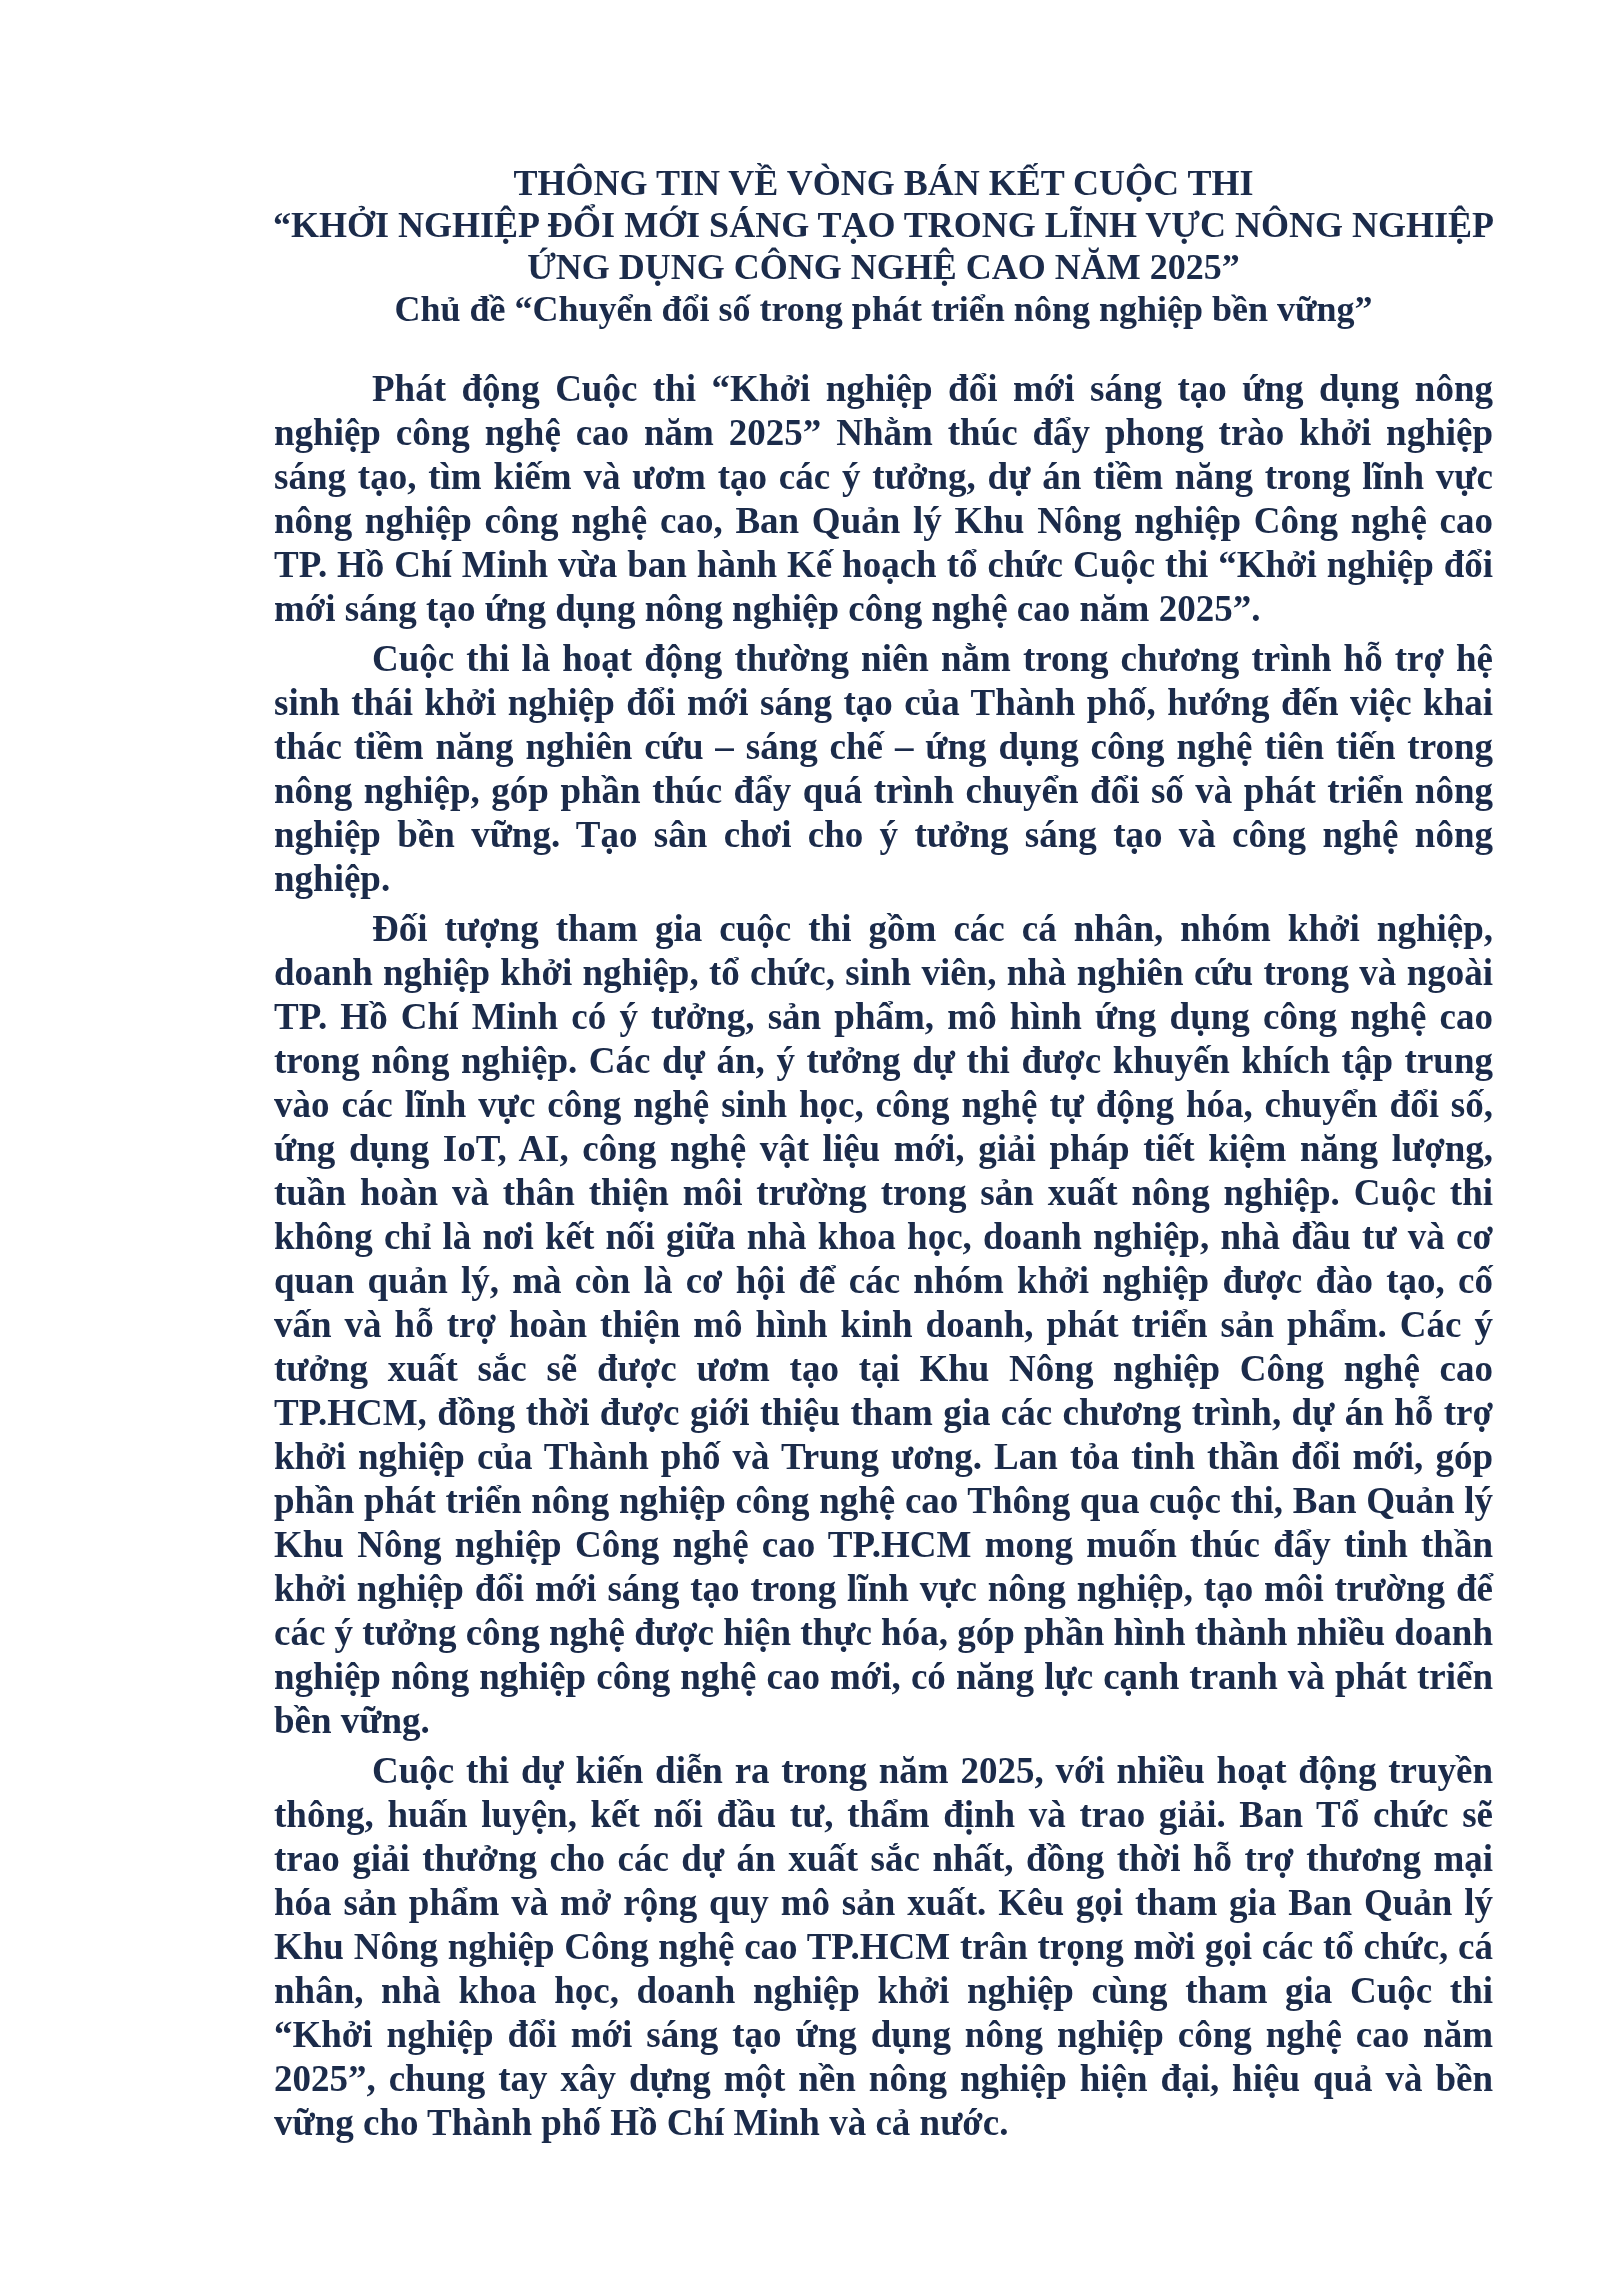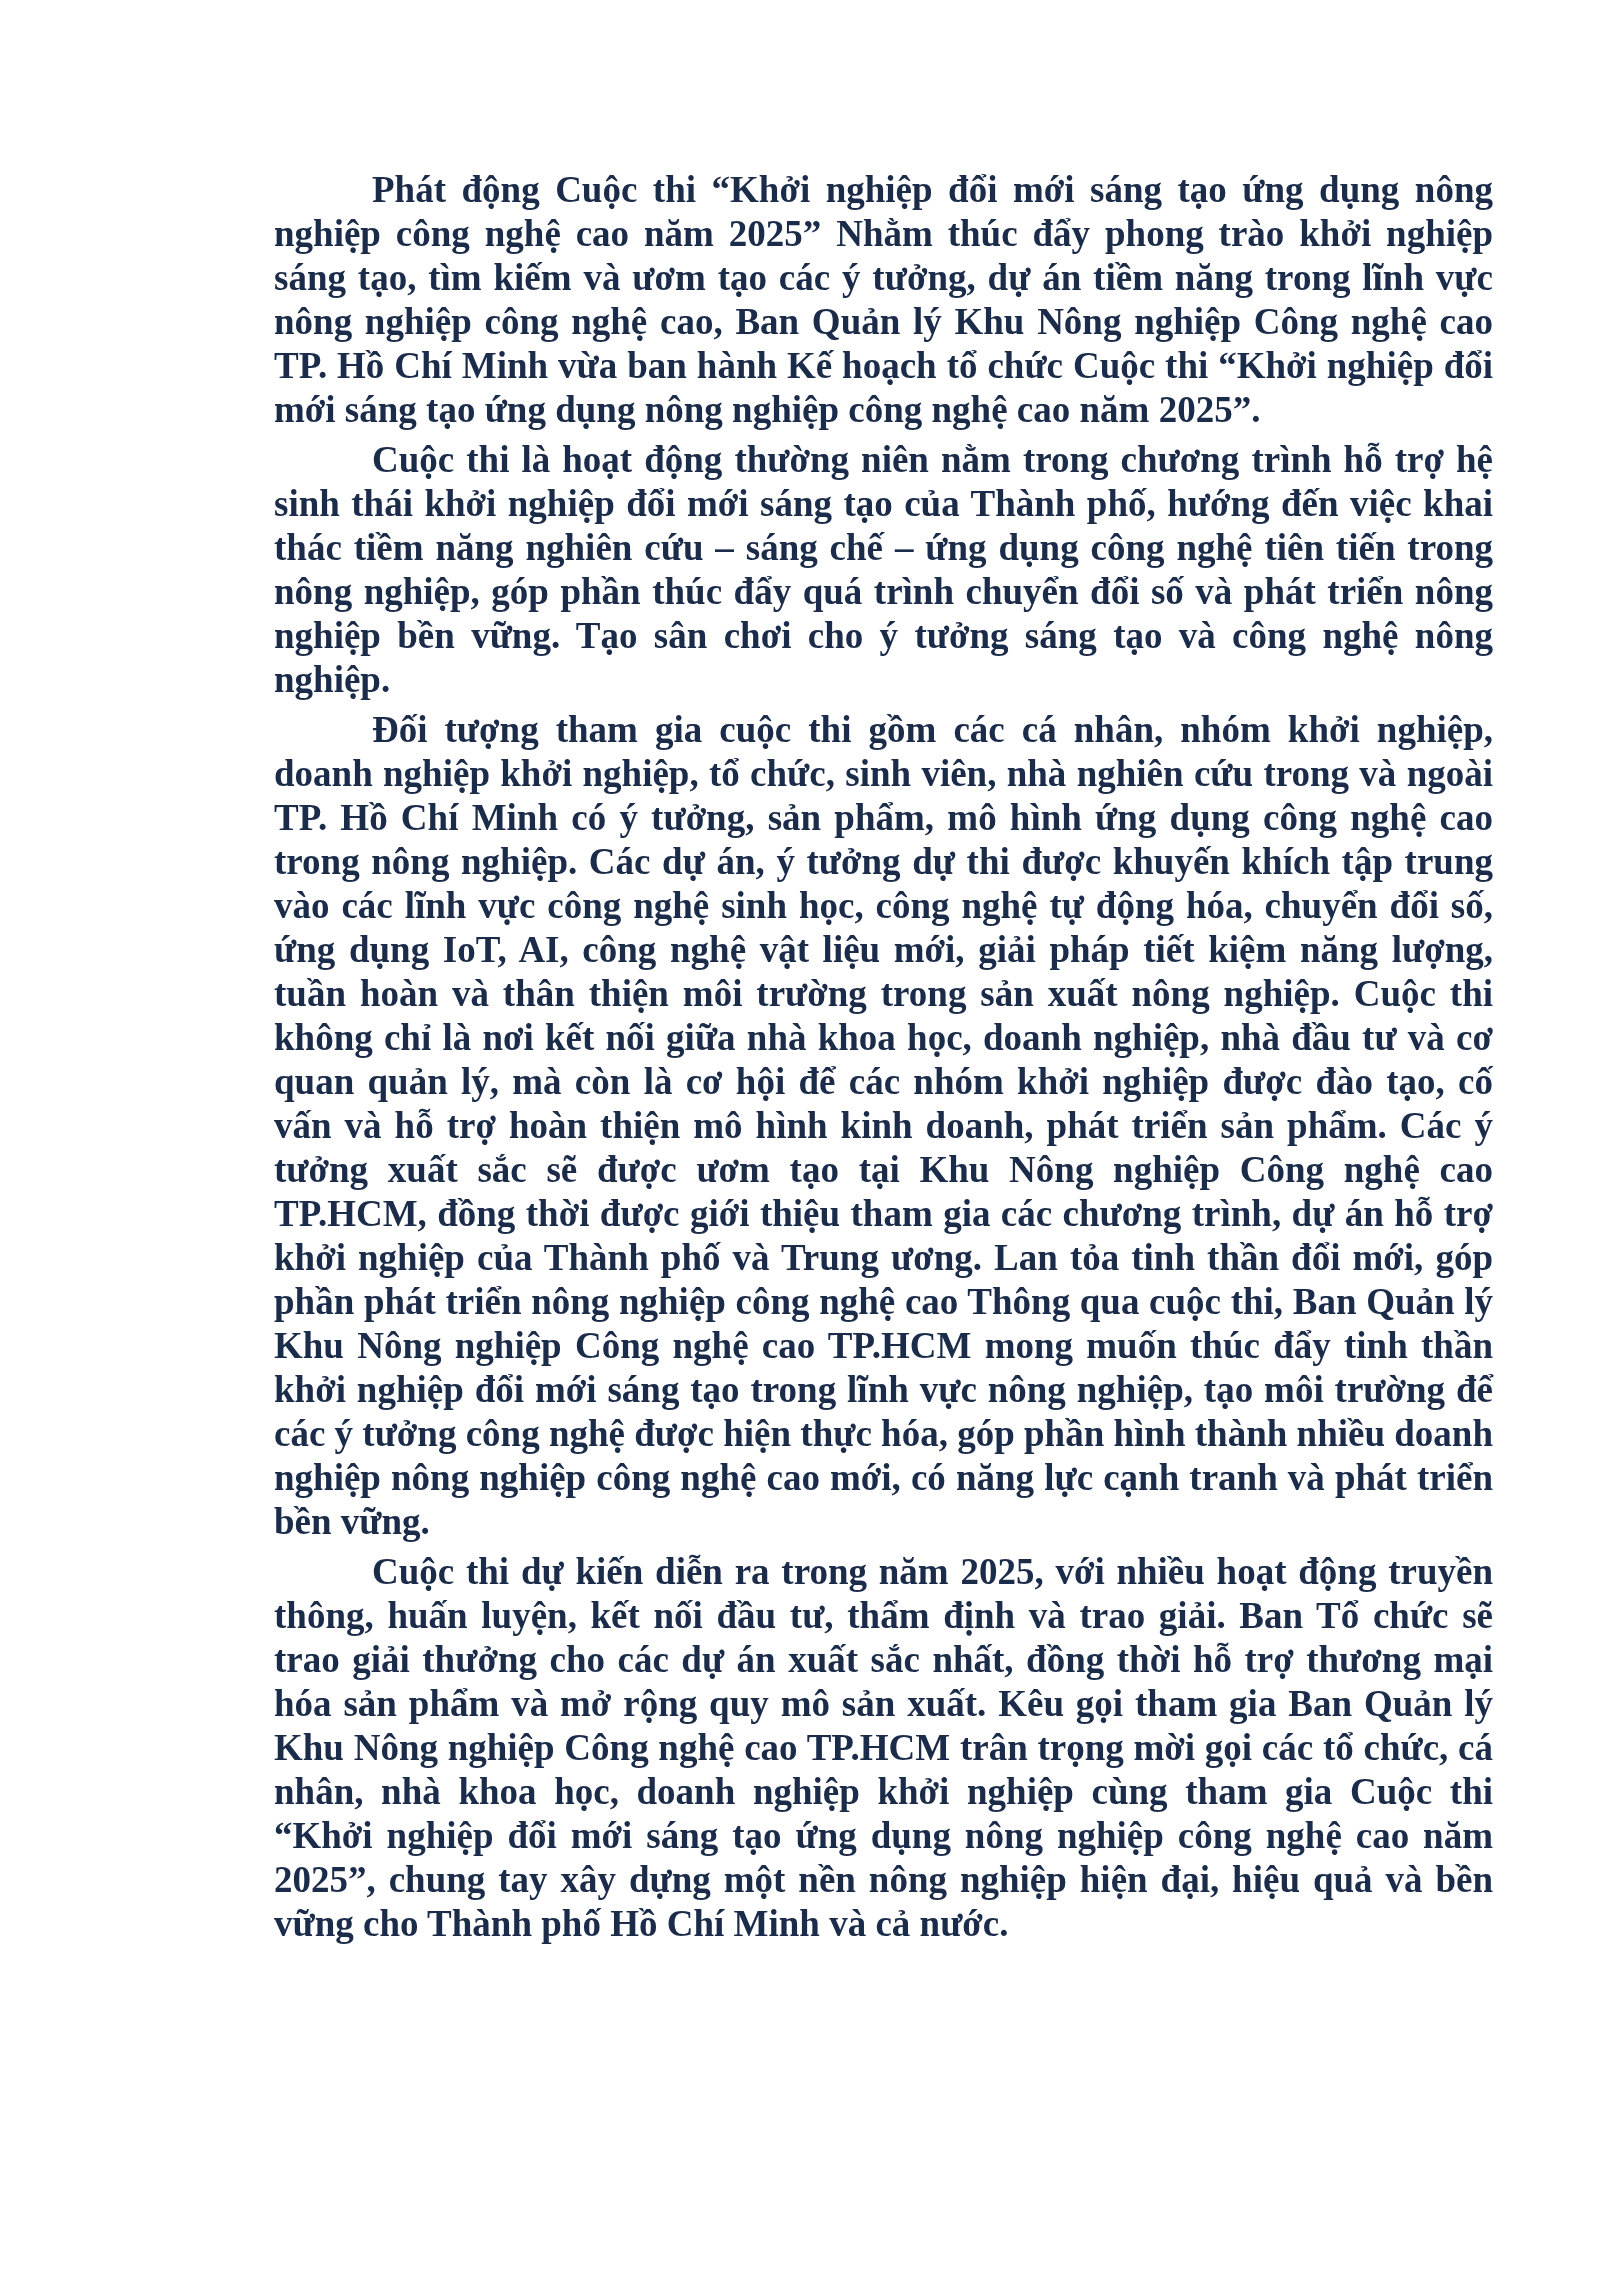--- a/index.html
+++ b/index.html
@@ -38,20 +38,26 @@
     font-weight: bold;
   }
   .italic {
     font-style: italic;
   }
 </style>
 </head>
 <body style="color: rgb(27, 43, 74); background: rgb(255, 255, 255);">
 
 <div class="page">
+  <header class="doc-title">
+    <span class="title-line">THÔNG TIN VỀ VÒNG BÁN KẾT CUỘC THI</span>
+    <span class="title-line">“KHỞI NGHIỆP ĐỔI MỚI SÁNG TẠO TRONG LĨNH VỰC NÔNG NGHIỆP</span>
+    <span class="title-line">ỨNG DỤNG CÔNG NGHỆ CAO NĂM 2025”</span>
+    <span class="title-line">Chủ đề “Chuyển đổi số trong phát triển nông nghiệp bền vững”</span>
+  </header>
   <main class="doc-body">
       <p class="para"><span>Phát động Cuộc thi “Khởi nghiệp đổi mới sáng tạo ứng dụng nông nghiệp công nghệ cao năm 2025” Nhằm thúc đẩy phong trào khởi nghiệp sáng tạo, tìm kiếm và ươm tạo các ý tưởng, dự án tiềm năng trong lĩnh vực nông nghiệp công nghệ cao, Ban Quản lý Khu Nông nghiệp Công nghệ cao TP. Hồ Chí Minh vừa ban hành Kế hoạch tổ chức Cuộc thi “Khởi nghiệp đổi mới sáng tạo ứng dụng nông nghiệp công nghệ cao năm 2025”.</span></p>
       <p class="para"><span>Cuộc thi là hoạt động thường niên nằm trong chương trình hỗ trợ hệ sinh thái khởi nghiệp đổi mới sáng tạo của Thành phố, hướng đến việc khai thác tiềm năng nghiên cứu – sáng chế – ứng dụng công nghệ tiên tiến trong nông nghiệp, góp phần thúc đẩy quá trình chuyển đổi số và phát triển nông nghiệp bền vững. Tạo sân chơi cho ý tưởng sáng tạo và công nghệ nông nghiệp.</span></p>
       <p class="para"><span>Đối tượng tham gia cuộc thi gồm các cá nhân, nhóm khởi nghiệp, doanh nghiệp khởi nghiệp, tổ chức, sinh viên, nhà nghiên cứu trong và ngoài TP. Hồ Chí Minh có ý tưởng, sản phẩm, mô hình ứng dụng công nghệ cao trong nông nghiệp. Các dự án, ý tưởng dự thi được khuyến khích tập trung vào các lĩnh vực công nghệ sinh học, công nghệ tự động hóa, chuyển đổi số, ứng dụng IoT, AI, công nghệ vật liệu mới, giải pháp tiết kiệm năng lượng, tuần hoàn và thân thiện môi trường trong sản xuất nông nghiệp. Cuộc thi không chỉ là nơi kết nối giữa nhà khoa học, doanh nghiệp, nhà đầu tư và cơ quan quản lý, mà còn là cơ hội để các nhóm khởi nghiệp được đào tạo, cố vấn và hỗ trợ hoàn thiện mô hình kinh doanh, phát triển sản phẩm. Các ý tưởng xuất sắc sẽ được ươm tạo tại Khu Nông nghiệp Công nghệ cao TP.HCM, đồng thời được giới thiệu tham gia các chương trình, dự án hỗ trợ khởi nghiệp của Thành phố và Trung ương. Lan tỏa tinh thần đổi mới, góp phần phát triển nông nghiệp công nghệ cao Thông qua cuộc thi, Ban Quản lý Khu Nông nghiệp Công nghệ cao TP.HCM mong muốn thúc đẩy tinh thần khởi nghiệp đổi mới sáng tạo trong lĩnh vực nông nghiệp, tạo môi trường để các ý tưởng công nghệ được hiện thực hóa, góp phần hình thành nhiều doanh nghiệp nông nghiệp công nghệ cao mới, có năng lực cạnh tranh và phát triển bền vững.</span></p>
       <p class="para"><span>Cuộc thi dự kiến diễn ra trong năm 2025, với nhiều hoạt động truyền thông, huấn luyện, kết nối đầu tư, thẩm định và trao giải. Ban Tổ chức sẽ trao giải thưởng cho các dự án xuất sắc nhất, đồng thời hỗ trợ thương mại hóa sản phẩm và mở rộng quy mô sản xuất. Kêu gọi tham gia Ban Quản lý Khu Nông nghiệp Công nghệ cao TP.HCM trân trọng mời gọi các tổ chức, cá nhân, nhà khoa học, doanh nghiệp khởi nghiệp cùng tham gia Cuộc thi “Khởi nghiệp đổi mới sáng tạo ứng dụng nông nghiệp công nghệ cao năm 2025”, chung tay xây dựng một nền nông nghiệp hiện đại, hiệu quả và bền vững cho Thành phố Hồ Chí Minh và cả nước.</span></p>
     </main>
 </div>
 
 
 </body></html>

